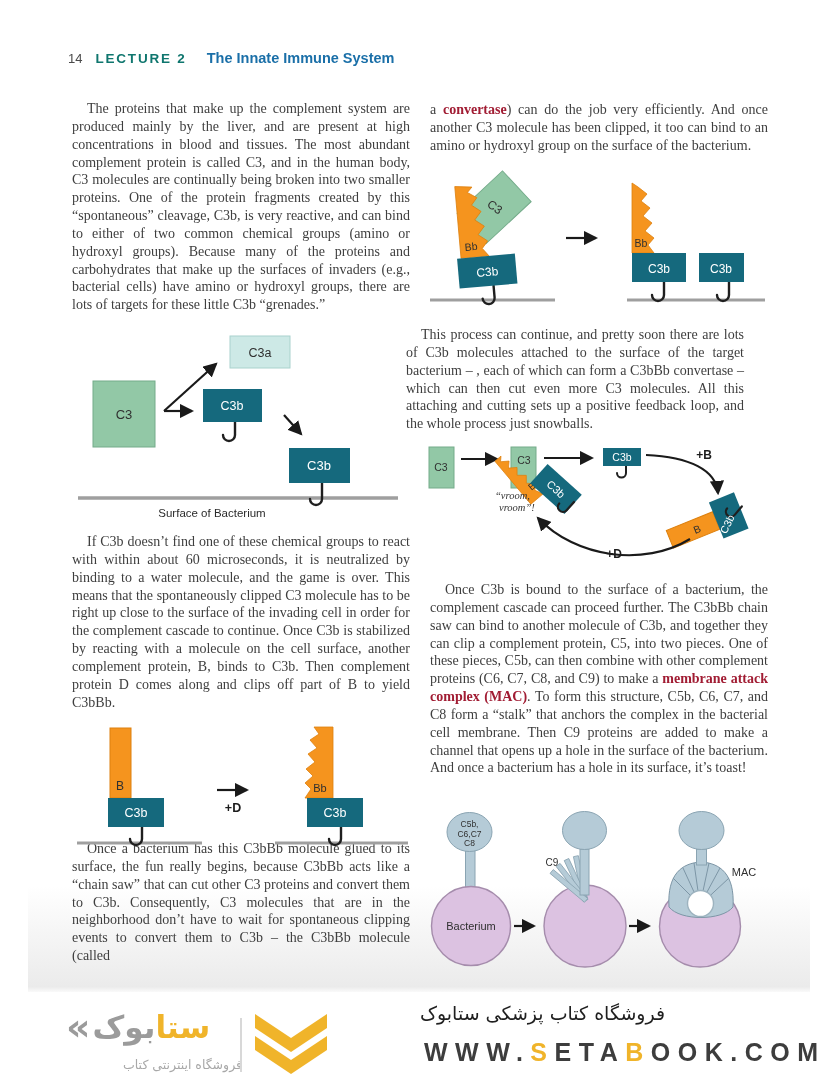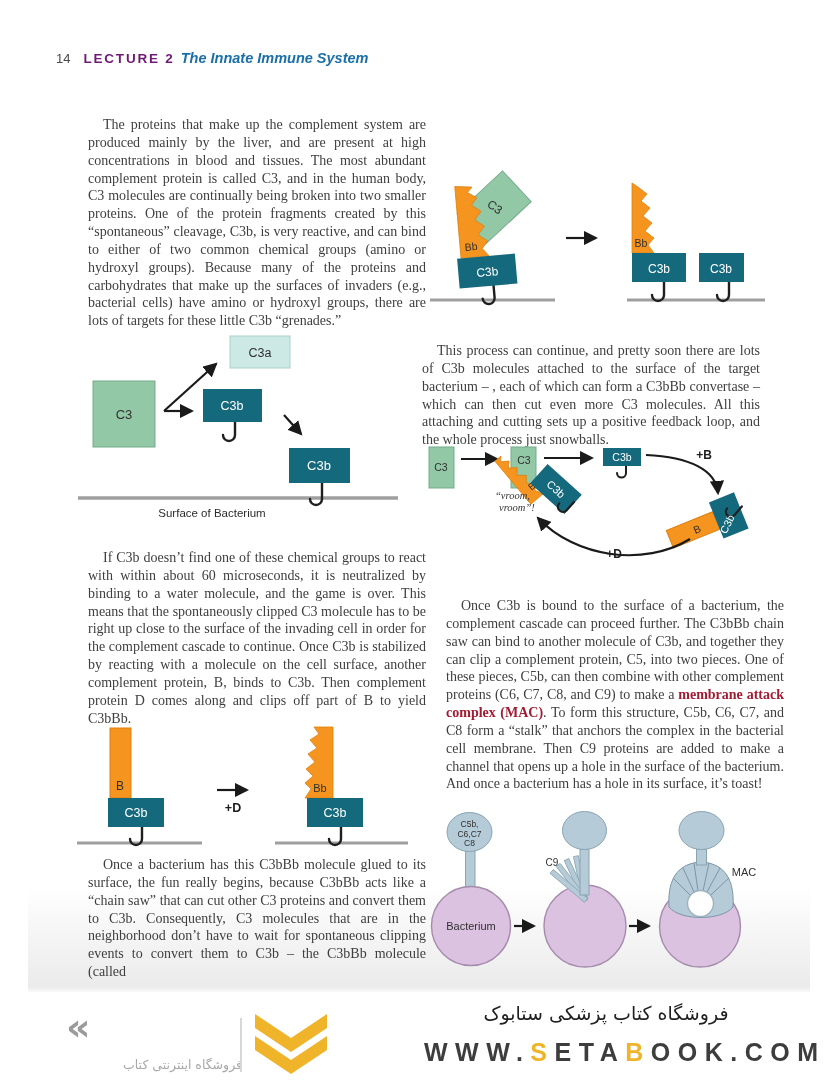--- a/index.html
+++ b/index.html
@@ -1,44 +1,44 @@
 <!DOCTYPE html>
 <html><head>
 <meta charset="utf-8">
 <style>
   html,body{margin:0;padding:0;}
   body{width:836px;height:1080px;position:relative;background:#ffffff;font-family:"Liberation Serif",serif;}
   .page{position:absolute;left:0;top:0;width:836px;height:1080px;background:#fff;overflow:hidden;}
   .shade{position:absolute;left:28px;top:886px;width:782px;height:106px;
          background:linear-gradient(to bottom,rgba(120,120,120,0) 0%,rgba(120,120,120,0.15) 95%,rgba(120,120,120,0.04) 100%);}
-  .hdr{position:absolute;top:50px;left:56px;display:flex;align-items:center;font-family:"Liberation Sans",sans-serif;}
+  .hdr{position:absolute;top:50px;left:68px;display:flex;align-items:center;font-family:"Liberation Sans",sans-serif;}
   .hdr .num{font-size:13px;color:#4a4a4a;margin-right:13px;}
-  .hdr .lec{font-size:13.5px;font-weight:bold;letter-spacing:1.8px;color:#701a75;margin-right:6px;}
-  .hdr .ttl{font-size:14.5px;font-weight:bold;color:#1a6fa8;font-style:italic;}
-  .para{position:absolute;width:338px;font-size:14px;line-height:17.85px;text-align:justify;color:#3e3e3e;margin:16px;}
+  .hdr .lec{font-size:13.5px;font-weight:bold;letter-spacing:1.8px;color:#0f766e;margin-right:20px;}
+  .hdr .ttl{font-size:14.5px;font-weight:bold;color:#1a6fa8;}
+  .para{position:absolute;width:338px;font-size:14px;line-height:17.85px;text-align:justify;color:#3e3e3e;margin:0;}
   .indent{text-indent:15px;}
   .hl{color:#a11c33;font-weight:bold;}
   svg{position:absolute;overflow:visible;}
   svg text{font-family:"Liberation Sans",sans-serif;}
   .flabel{fill:#303030;}
   .wlabel{fill:#ffffff;}
   .cap{fill:#2b2b2b;}
   .vroom{font-family:"Liberation Serif",serif;font-style:italic;fill:#333;}
   .plus{font-family:"Liberation Sans",sans-serif;font-weight:bold;fill:#1c1c1c;}
   
   .logo-row{position:absolute;left:66px;top:1002px;display:flex;align-items:center;}
   .logo-mark{font-family:"DejaVu Sans",sans-serif;font-size:38px;color:#9b9b9b;font-weight:bold;line-height:50px;}
   .logo-text{font-family:"DejaVu Sans",sans-serif;font-size:31px;font-weight:bold;line-height:50px;margin-left:2px;}
   .logo-text .p1{color:#f0b42a;}
   .logo-text .p2{color:#9b9b9b;}
   .logo-sub{position:absolute;left:76px;top:1057px;width:166px;text-align:right;direction:rtl;
             font-family:"DejaVu Sans",sans-serif;font-size:12.5px;color:#a8a8a8;}
   .logo-divider{position:absolute;left:240px;top:1018px;width:2px;height:54px;background:#d8d8d8;}
   .logo-emblem{position:absolute;left:252px;top:1014px;width:78px;height:62px;}
-  .footer-title{position:absolute;left:420px;top:1002px;width:372px;text-align:center;direction:rtl;
+  .footer-title{position:absolute;left:420px;top:1002px;width:372px;text-align:left;direction:rtl;
                 font-family:"DejaVu Sans",sans-serif;font-size:19px;color:#1f1f1f;}
   .footer-url{position:absolute;left:424px;top:1038px;font-family:"Liberation Sans",sans-serif;font-weight:bold;
               font-size:25px;letter-spacing:7.5px;color:#3d3d3d;white-space:nowrap;}
   .footer-url .yellow{color:#f0b42a;}
 </style>
 </head>
 <body>
 
 <div class="page">
   <div class="shade"></div>
@@ -46,20 +46,21 @@
   <div class="hdr">
     <span class="num">14</span>
     <span class="lec">LECTURE 2</span>
     <span class="ttl">The Innate Immune System</span>
   </div>
 
   <p class="para indent" style="left:72px;top:100px;">The proteins that make up the complement system are produced mainly by the liver, and are present at high concentrations in blood and tissues. The most abundant complement protein is called C3, and in the human body, C3 molecules are continually being broken into two smaller proteins. One of the protein fragments created by this “spontaneous” cleavage, C3b, is very reactive, and can bind to either of two common chemical groups (amino or hydroxyl groups). Because many of the proteins and carbohydrates that make up the surfaces of invaders (e.g., bacterial cells) have amino or hydroxyl groups, there are lots of targets for these little C3b “grenades.”</p>
   <p class="para indent" style="left:72px;top:533px;">If C3b doesn’t find one of these chemical groups to react with within about 60 microseconds, it is neutralized by binding to a water molecule, and the game is over. This means that the spontaneously clipped C3 molecule has to be right up close to the surface of the invading cell in order for the complement cascade to continue. Once C3b is stabilized by reacting with a molecule on the cell surface, another complement protein, B, binds to C3b. Then complement protein D comes along and clips off part of B to yield C3bBb.</p>
   <p class="para indent" style="left:72px;top:840px;">Once a bacterium has this C3bBb molecule glued to its surface, the fun really begins, because C3bBb acts like a “chain saw” that can cut other C3 proteins and convert them to C3b. Consequently, C3 molecules that are in the neighborhood don’t have to wait for spontaneous clipping events to convert them to C3b – the C3bBb molecule (called</p>
 
+  <p class="para" style="left:430px;top:101px;"><span>a </span><span class="hl">convertase</span><span>) can do the job very efficiently. And once another C3 molecule has been clipped, it too can bind to an amino or hydroxyl group on the surface of the bacterium.</span></p>
   <p class="para indent" style="left:406px;top:326px;">This process can continue, and pretty soon there are lots of C3b molecules attached to the surface of the target bacterium – , each of which can form a C3bBb convertase – which can then cut even more C3 molecules. All this attaching and cutting sets up a positive feedback loop, and the whole process just snowballs.</p>
   <p class="para indent" style="left:430px;top:581px;"><span>Once C3b is bound to the surface of a bacterium, the complement cascade can proceed further. The C3bBb chain saw can bind to another molecule of C3b, and together they can clip a complement protein, C5, into two pieces. One of these pieces, C5b, can then combine with other complement proteins (C6, C7, C8, and C9) to make a </span><span class="hl">membrane attack complex (MAC)</span><span>. To form this structure, C5b, C6, C7, and C8 form a “stalk” that anchors the complex in the bacterial cell membrane. Then C9 proteins are added to make a channel that opens up a hole in the surface of the bacterium. And once a bacterium has a hole in its surface, it’s toast!</span></p>
 
   <svg style="left:72px;top:333px;" width="338" height="192" viewBox="0 0 338 192">
     <defs>
       <marker id="ah1" viewBox="0 0 10 10" refX="8.5" refY="5" markerWidth="6.5" markerHeight="6.5" orient="auto-start-reverse">
         <path d="M0,0 L10,5 L0,10 z" fill="#1a1a1a"></path>
       </marker>
     </defs>
     <line x1="6" y1="165" x2="326" y2="165" stroke="#9f9f9f" stroke-width="3.5"></line>
@@ -213,20 +214,21 @@
       <line x1="276" y1="99" x2="305" y2="72"></line>
     </g>
     <circle cx="276.5" cy="97.5" r="13" fill="#ffffff" stroke="#9db3bf" stroke-width="1.4"></circle>
     <rect x="272.5" y="43" width="10" height="16" fill="#b5cbd7" stroke="#8aa4b2"></rect>
     <ellipse cx="277.5" cy="24.5" rx="22.5" ry="19" fill="#b5cbd7" stroke="#8aa4b2"></ellipse>
     <text x="320" y="70" text-anchor="middle" font-size="11" class="flabel">MAC</text>
   </svg>
 
   <div class="logo-row">
     <span class="logo-mark">«</span>
+    <span class="logo-text" dir="rtl"><span class="p1">ستا</span><span class="p2">بوک</span></span>
   </div>
   <div class="logo-sub">فروشگاه اینترنتی کتاب</div>
   <div class="logo-divider"></div>
   <svg class="logo-emblem" viewBox="0 0 78 62">
     <polygon points="3,0 39,24 75,0 75,14 39,38 3,14" fill="#f0b42a"></polygon>
     <polygon points="3,22 39,46 75,22 75,36 39,60 3,36" fill="#f0b42a"></polygon>
   </svg>
   <div class="footer-title">فروشگاه کتاب پزشکی ستابوک</div>
   <div class="footer-url"><span>WWW.</span><span class="yellow">S</span><span>ETA</span><span class="yellow">B</span><span>OOK.COM</span></div>
 </div>

